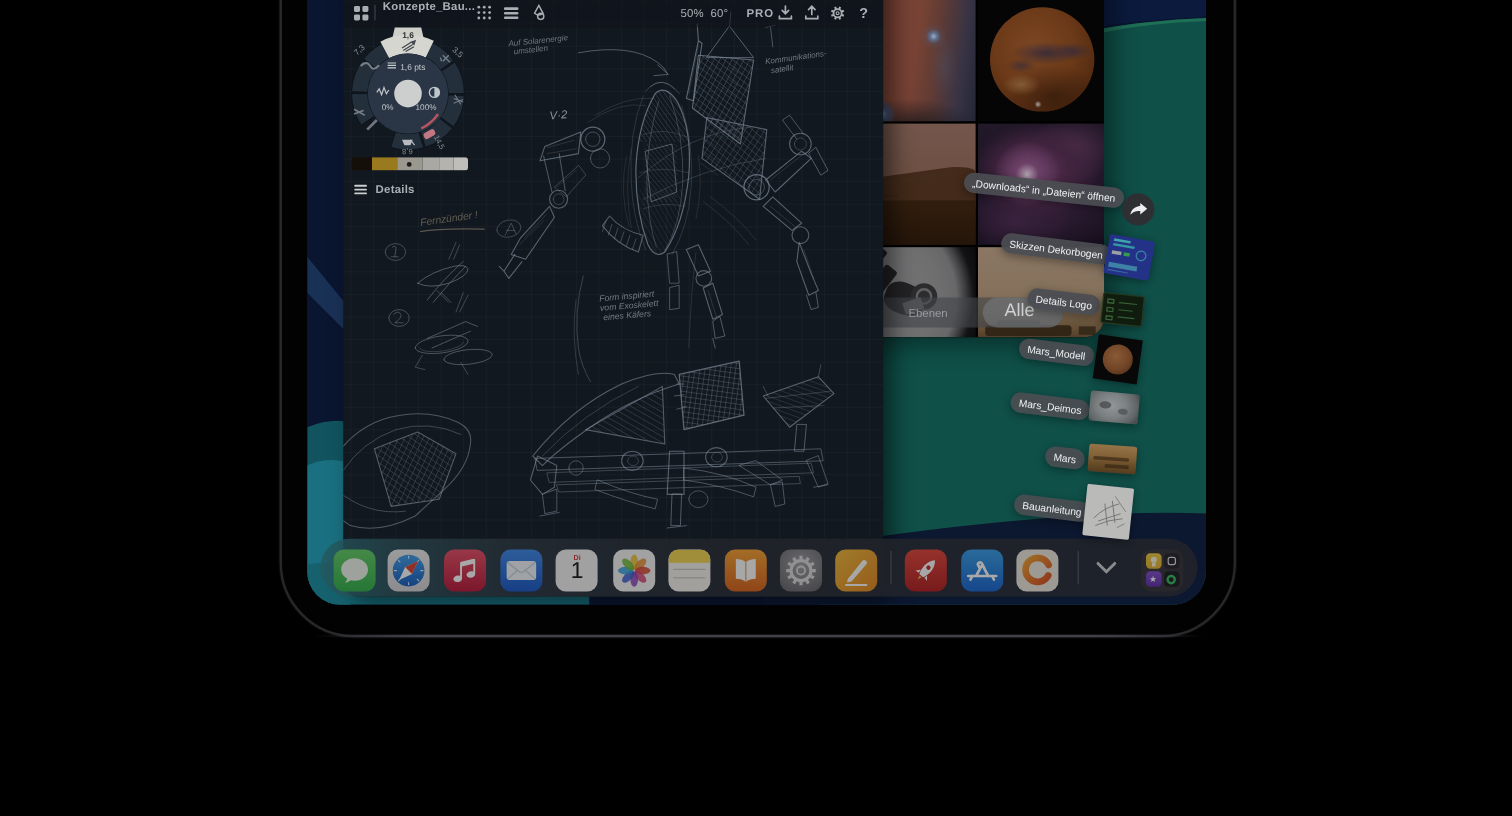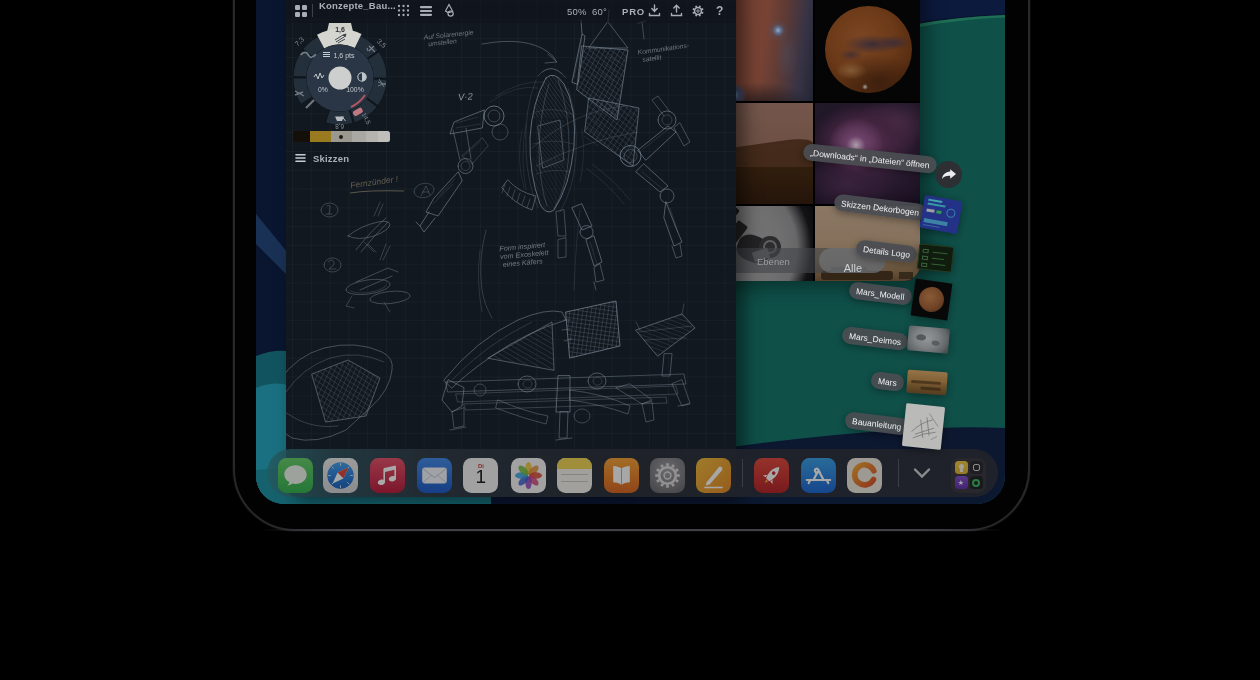--- a/index.html
+++ b/index.html
@@ -16,21 +16,21 @@
 
 #photos{position:absolute;left:451px;top:0;width:213px;height:321px;
  border-radius:0 0 16px 16px;overflow:hidden;background:#000;box-shadow:8px 6px 20px rgba(0,0,0,.4)}
 #photos .cell{position:absolute;overflow:hidden}
 #pgrid{position:absolute;inset:0;filter:brightness(.75) saturate(.9)}
 .seg{position:absolute;left:3px;top:288px;width:176px;height:25px;border-radius:13px;
  background:rgba(66,69,74,.62)}
 .seg .sel{position:absolute;right:0px;top:0px;width:67px;height:25px;border-radius:13px;
  background:rgba(126,130,136,.5)}
 .seg .t1{position:absolute;left:47px;top:7.5px;font-size:9.5px;color:#9a9da2}
-.seg .t2{position:absolute;right:24px;top:14px;font-size:11px;color:#cfd1d4}
+.seg .t2{position:absolute;right:24px;top:2px;font-size:15px;color:#cfd1d4}
 
 #concepts{position:absolute;left:30px;top:0;width:450px;height:537px;
  background:#12181f;overflow:hidden;border-radius:0 0 12px 12px;
  box-shadow:8px 4px 18px rgba(0,0,0,.5)}
 #canvasgrid{position:absolute;inset:0;opacity:.85;background-image:
  linear-gradient(rgba(120,165,175,.065) 1px,transparent 1px),
  linear-gradient(90deg,rgba(120,165,175,.065) 1px,transparent 1px);
  background-size:18.8px 18.8px;background-position:6px 3px}
 .cttl{position:absolute;color:#aab0b7;font-size:9.5px;font-weight:700;letter-spacing:.2px}
 .cico{position:absolute;color:#b6bcc3}
@@ -381,21 +381,21 @@
  <div style="width:21px;background:#9a988f;position:relative">
    <div style="position:absolute;left:8px;top:3.5px;width:4px;height:4px;border-radius:50%;background:#1c1c1c"></div>
           </div>
  <div style="width:14px;background:#a9a8a3"></div>
  <div style="width:12px;background:#b4b3ae"></div>
  <div style="width:12px;background:#bfbeba"></div>
 </div>
 <svg style="position:absolute;left:9px;top:193px" width="11" height="10" viewBox="0 0 12 10" stroke="#c8cdd2" stroke-width="1.6" stroke-linecap="round">
  <path d="M1 1.5 H11 M1 5 H11 M1 8.5 H11"></path>
         </svg>
-<div class="cttl" style="left:27px;top:192.5px;font-weight:700">Skizzen</div>
+<div class="cttl" style="left:27px;top:192.5px;font-weight:700">Details</div>
 
 </div>
 
 <div id="dock">
         <div class="wrap">
  <div class="dicon" style="left:10.6px;background:linear-gradient(180deg,#61d365,#2fb84c);"><svg width="35" height="35" viewBox="0 0 35 35">
               <path d="M17.5 7.2c-6.2 0-11.2 4.1-11.2 9.2 0 3.3 2 6.1 5.1 7.7-.2 1.2-.9 2.6-2 3.5 1.9-.1 3.8-1 5-2 1 .2 2 .3 3.1.3 6.2 0 11.2-4.1 11.2-9.2s-5-9.5-11.2-9.5z" fill="#eef6ee"></path>
             </svg></div>
           <div class="dicon" style="left:55.9px;background:linear-gradient(180deg,#ececec,#d4d4d8);"><svg width="35" height="35" viewBox="0 0 35 35">
  <circle cx="17.5" cy="17.5" r="13.2" fill="url(#safg)"></circle>

